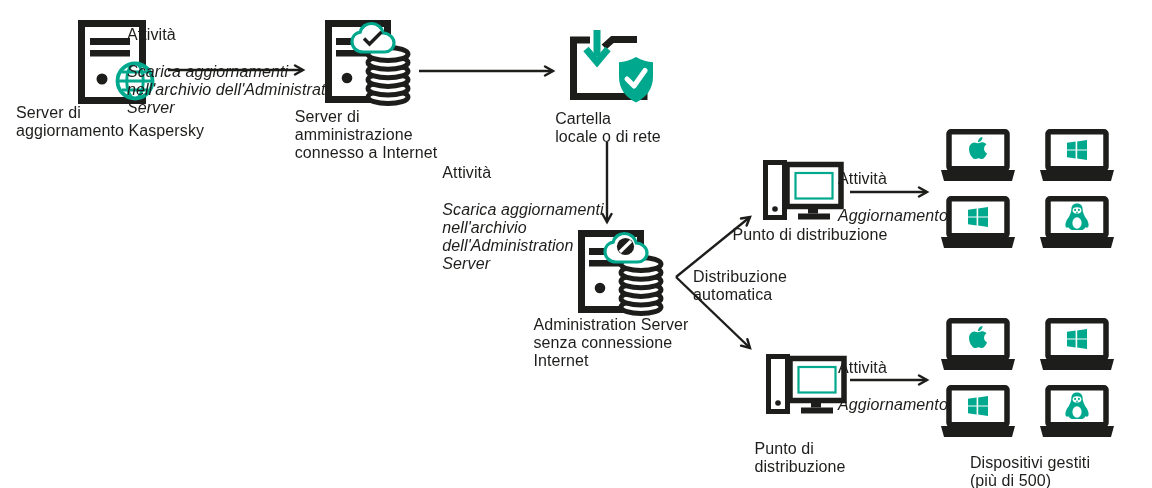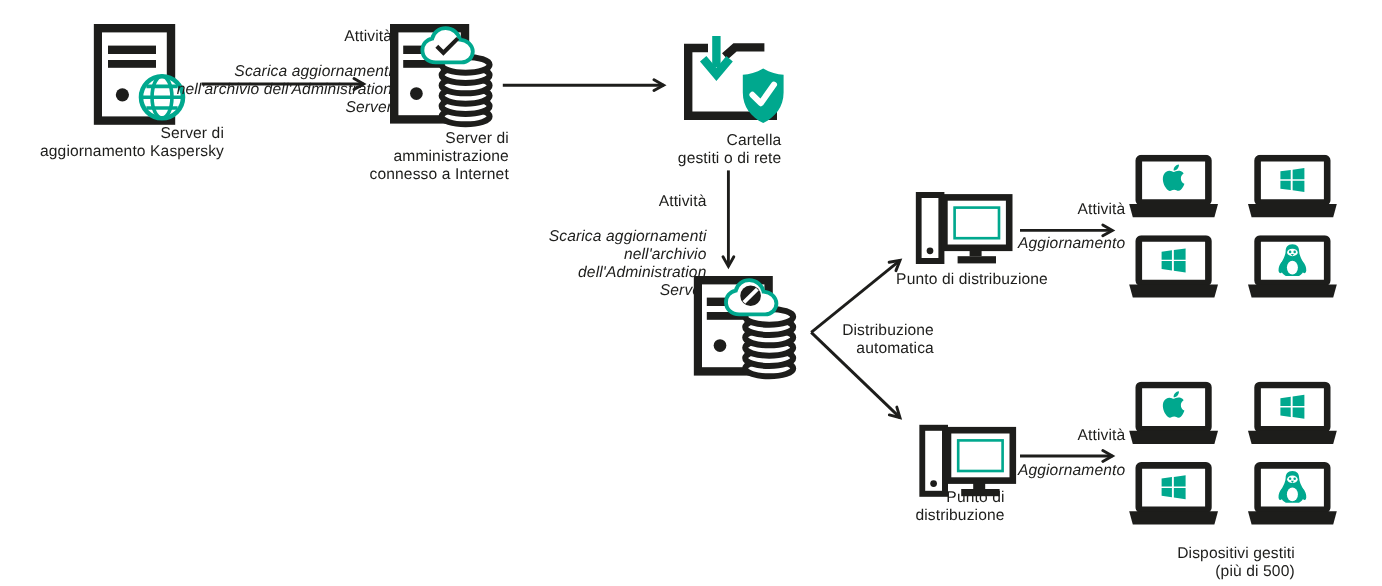--- a/index.html
+++ b/index.html
@@ -1,20 +1,20 @@
 <!DOCTYPE html>
 <html style="--teal: #00A88E; --ink: #1D1D1B;"><head>
 <meta charset="utf-8">
 <style>
   :root{ --teal:#00A88E; --ink:#1D1D1B; }
   html,body{margin:0;padding:0;background:#fff;}
   body{font-family:"Liberation Sans","DejaVu Sans",sans-serif;color:var(--ink);}
   .stage{position:relative;width:1152px;height:488px;background:#fff;overflow:hidden;}
   .lbl{position:absolute;transform:translateX(-50%);width:max-content;
-       text-align:right;font-size:13px;line-height:1.14;white-space:pre-line;
+       text-align:left;font-size:16px;line-height:1.14;white-space:pre-line;
        color:var(--ink);letter-spacing:.1px;}
   .lbl .task{font-style:italic;}
   .icon{position:absolute;}
   .overlay{position:absolute;left:0;top:0;}
   
   .tealStroke{stroke:var(--teal);fill:none;}
   .tealFill{fill:var(--teal);stroke:none;}
   .inkStroke{stroke:var(--ink);fill:none;}
   .inkFill{fill:var(--ink);stroke:none;}
   .whiteTeal{fill:#fff;stroke:var(--teal);}
@@ -94,21 +94,21 @@
     <g>
       <line x1="31" y1="2" x2="31" y2="28" class="tealStroke" stroke-width="7"></line>
       <polyline points="20,21 31,34 42,21" class="tealStroke" stroke-width="7"></polyline>
     </g>
     <g transform="translate(51,29)">
       <path d="M19 0 C25 3.5 30.5 5 36 5.2 V20 C36 32 29 40.5 19 45.5 C9 40.5 2 32 2 20 V5.2 C7.5 5 13 3.5 19 0 Z" class="tealFill"></path>
       <polyline points="10,22 17,29 28,13.5" class="whiteStroke" stroke-width="5" stroke-linecap="round" stroke-linejoin="round"></polyline>
     </g>
   </svg>
   <div class="lbl" style="left:608px;top:110px">Cartella
-gestiti o di rete</div>
+locale o di rete</div>
 
   <div class="lbl" style="left:523px;top:146px">
     <div>Attività</div>
     <div class="task">Scarica aggiornamenti
 nell'archivio
 dell'Administration
 Server</div>
   </div>
 
   <svg class="icon" style="left:578px;top:230px" width="96" height="92" viewBox="0 0 96 92">
@@ -123,20 +123,23 @@
       <ellipse cx="63" cy="51.2" rx="20" ry="6.6" class="whiteInk" stroke-width="5"></ellipse>
       <ellipse cx="63" cy="42.6" rx="20" ry="6.6" class="whiteInk" stroke-width="5"></ellipse>
       <ellipse cx="63" cy="34" rx="20" ry="6.6" class="whiteInk" stroke-width="5"></ellipse>
     </g>
     <g transform="translate(26,2)">
       <path d="M12 30 C5.5 30 1 25.4 1 19.8 C1 14.8 4.4 10.9 9.2 10.1 C10.4 5 15 1.5 20.4 1.5 C26.3 1.5 31.2 5.6 32.3 11 C38.2 11.3 43 15.9 43 21 C43 26 38.8 30 33.6 30 Z" class="whiteTeal" stroke-width="3.2"></path>
       <circle cx="21.5" cy="14.5" r="8.6" class="inkFill"></circle>
       <line x1="15.9" y1="20" x2="27.1" y2="9" class="whiteStroke" stroke-width="3.2"></line>
     </g>
   </svg>
+  <div class="lbl" style="left:611px;top:316px">Administration Server
+senza connessione
+Internet</div>
 
   <div class="lbl" style="left:740px;top:268px">Distribuzione
 automatica</div>
 
   <svg class="icon" style="left:763px;top:158px" width="84" height="64" viewBox="0 0 84 64">
     <rect x="2.5" y="4.5" width="19" height="55" class="whiteInk" stroke-width="5"></rect>
     <circle cx="12" cy="51" r="2.8" class="inkFill"></circle>
     <rect x="24" y="6.5" width="54" height="42" class="whiteInk" stroke-width="5.5"></rect>
     <rect x="32.5" y="15" width="37" height="25.5" class="tealStroke" stroke-width="2.2"></rect>
     <rect x="45" y="48.5" width="10" height="7" class="inkFill"></rect>
@@ -150,21 +153,21 @@
   </div>
 
   <svg class="icon" style="left:766px;top:352px" width="84" height="64" viewBox="0 0 84 64">
     <rect x="2.5" y="4.5" width="19" height="55" class="whiteInk" stroke-width="5"></rect>
     <circle cx="12" cy="51" r="2.8" class="inkFill"></circle>
     <rect x="24" y="6.5" width="54" height="42" class="whiteInk" stroke-width="5.5"></rect>
     <rect x="32.5" y="15" width="37" height="25.5" class="tealStroke" stroke-width="2.2"></rect>
     <rect x="45" y="48.5" width="10" height="7" class="inkFill"></rect>
     <rect x="35" y="55.5" width="32" height="6" class="inkFill"></rect>
   </svg>
-  <div class="lbl" style="left:800px;top:407px">Punto di
+  <div class="lbl" style="left:800px;top:440px">Punto di
 distribuzione</div>
 
   <div class="lbl" style="left:893px;top:341px">
     <div>Attività</div>
     <div class="task">Aggiornamento</div>
   </div>
 
   <svg class="icon" style="left:940px;top:129px" width="76" height="53" viewBox="0 0 76 53">
     <rect x="9" y="2.8" width="58" height="37" rx="2" class="whiteInk" stroke-width="5.5"></rect>
     <polygon points="1,41 75,41 72,52 4,52" class="inkFill"></polygon>

